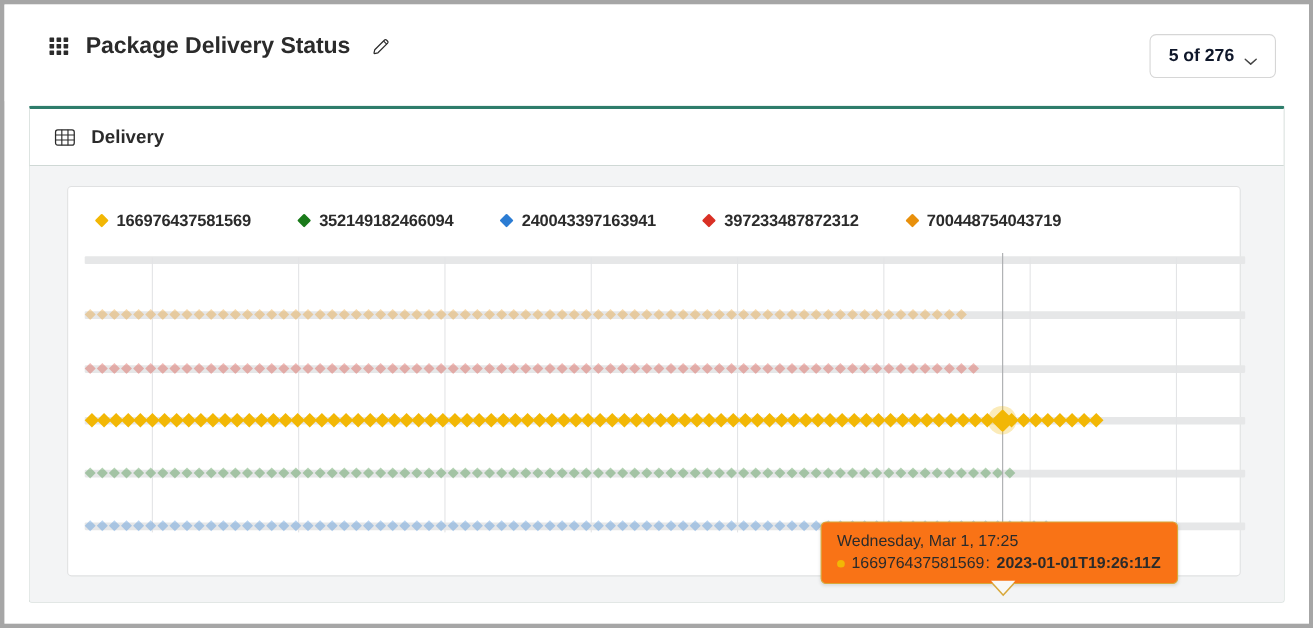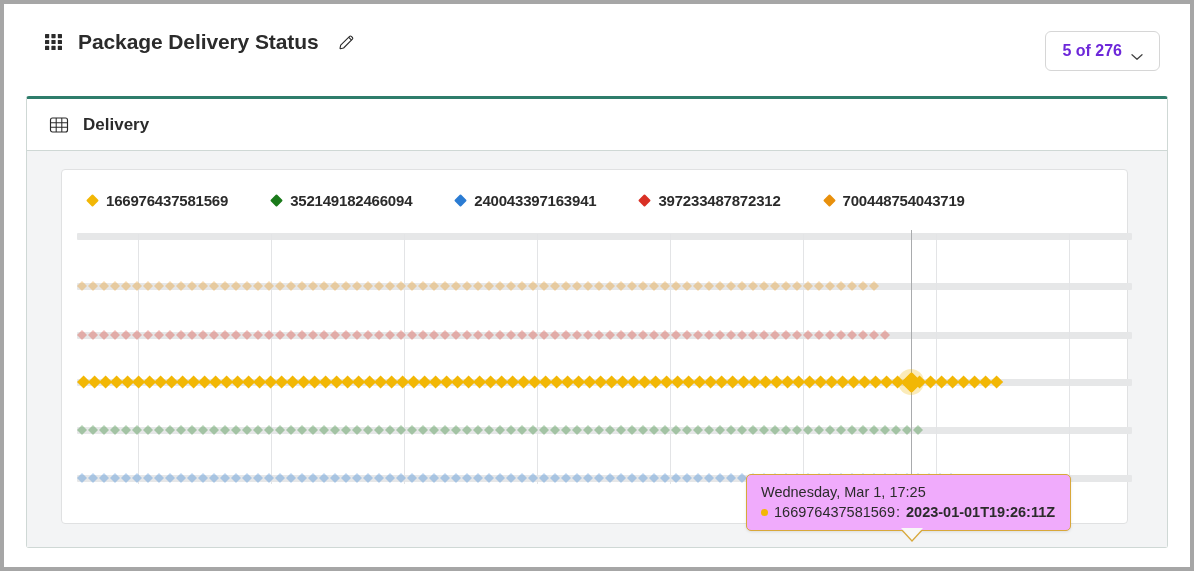--- a/index.html
+++ b/index.html
@@ -73,21 +73,21 @@
     padding: 0 16px;
     border: 1px solid #d6d6d6;
     border-radius: 6px;
     background: #ffffff;
     box-sizing: border-box;
     cursor: pointer;
   }
   .pill-label {
     font-size: 16px;
     font-weight: 600;
-    color: #6d28d9;
+    color: #0f172a;
     white-space: nowrap;
   }
   .chev {
     width: 12px; height: 8px;
     display: block;
   }
   .cal-icon { width: 17px; height: 17px; display:block; }
 
   
   .panel {
@@ -240,21 +240,21 @@
     color: #6e7072;
     white-space: nowrap;
   }
 
   
   .tooltip {
     position: absolute;
     left: 684px;
     top: 304px;
     width: 325px;
-    background: #f0abfc;
+    background: #f97316;
     border: 1px solid #d8a83a;
     border-radius: 5px;
     box-sizing: border-box;
     padding: 9px 14px 10px 14px;
     box-shadow: 0 1px 3px rgba(0,0,0,0.10);
     z-index: 20;
   }
   .tt-title {
     font-size: 14.5px;
     color: #2b2b2b;

